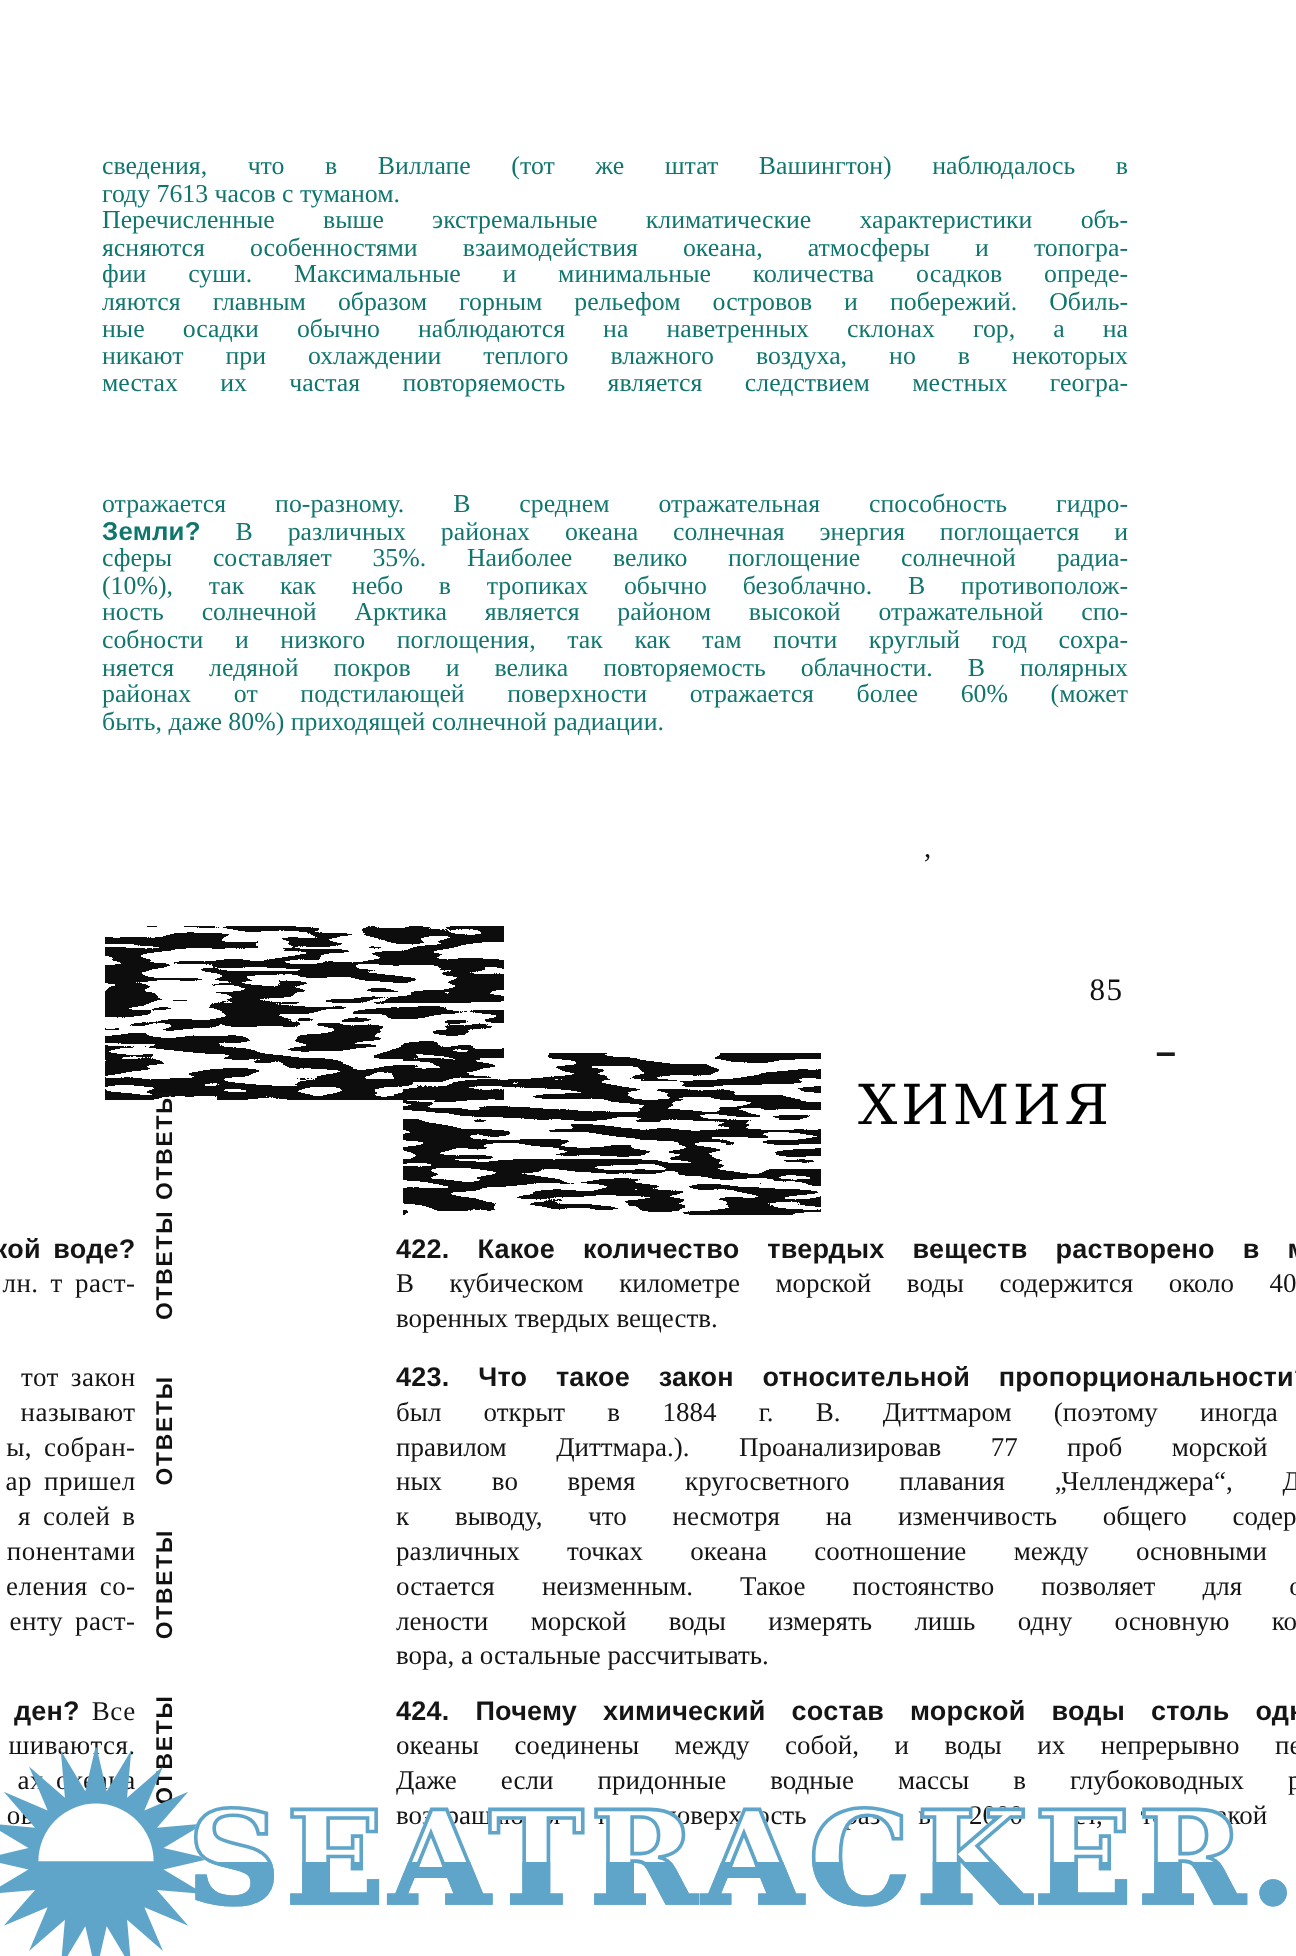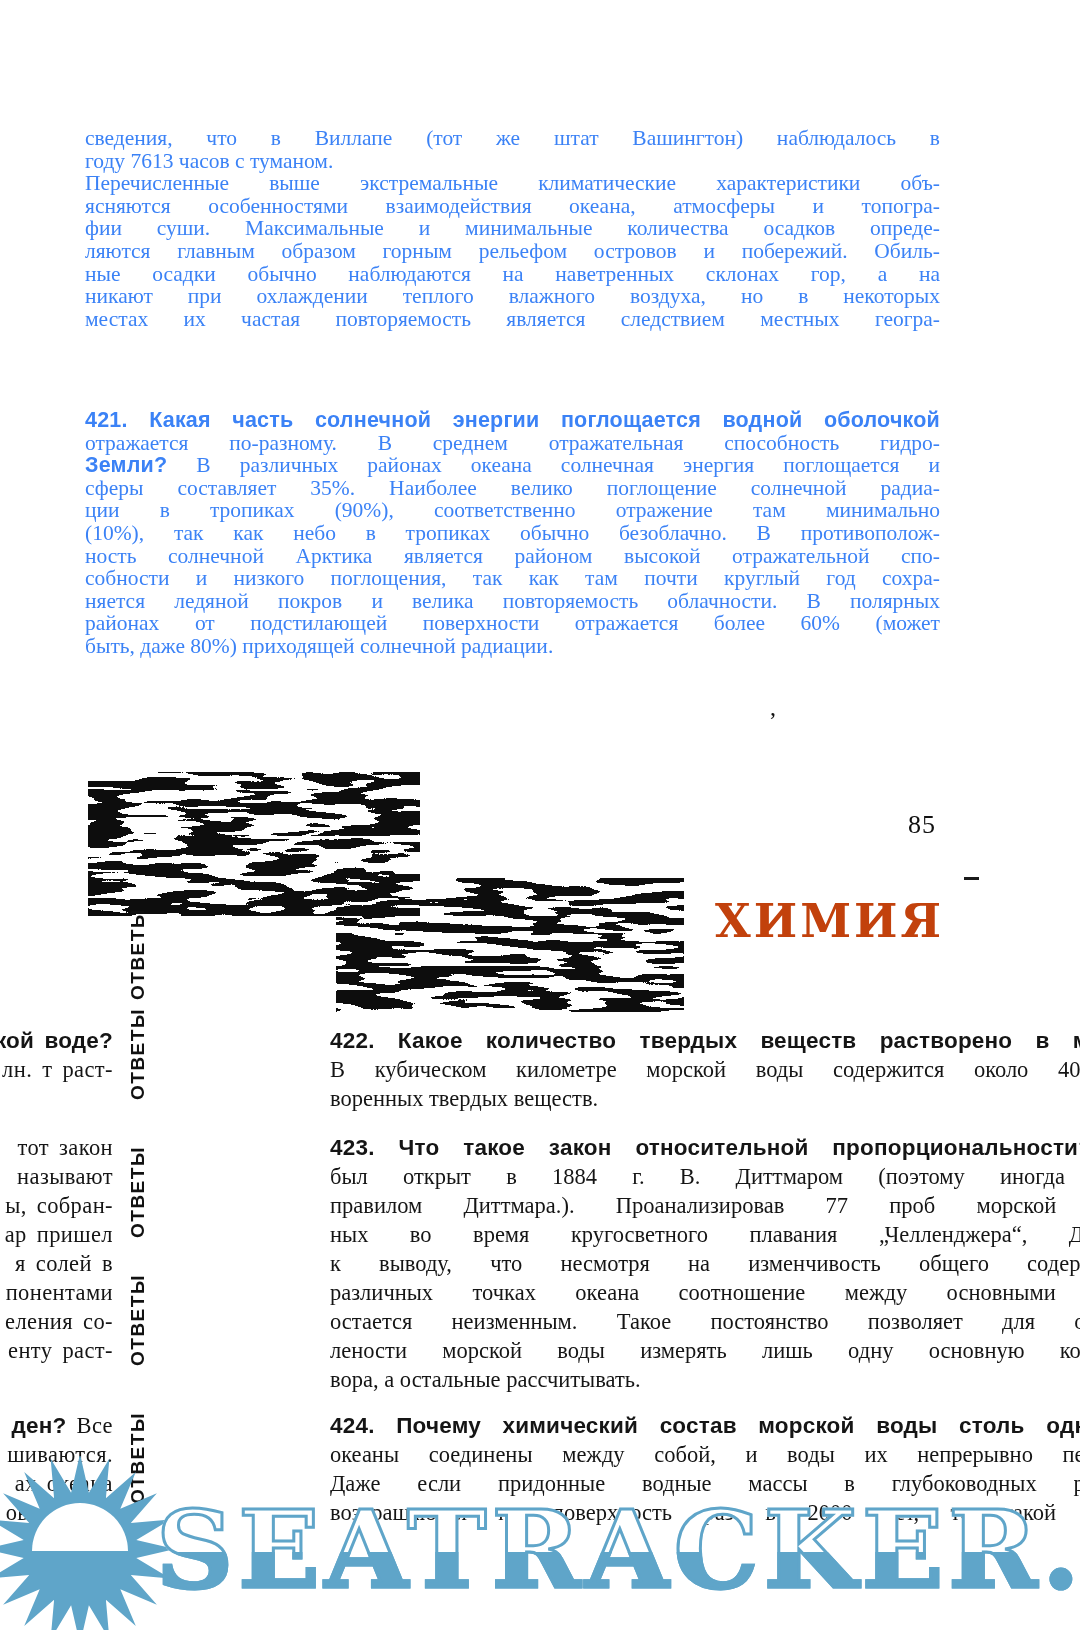--- a/index.html
+++ b/index.html
@@ -11,21 +11,21 @@
     font-family:"Liberation Serif","DejaVu Serif",serif;
     color:#151515;
   }
   .abs{position:absolute;}
   
   .textblock{
     position:absolute;
     width:855px;
     font-size:21.5px;
     line-height:22.6px;
-    color:#3b82f6;
+    color:#0f766e;
   }
   #top-block{left:85px;top:127px;}
   #q421-block{left:85px;top:409px;}
   .textblock .line{
     text-align:justify;
     text-align-last:justify;
     white-space:nowrap;
   }
   .textblock .line.end{
     text-align-last:left;
@@ -87,22 +87,21 @@
   #tab3{top:1181px;}
   #tab4{top:1309px;}
   #tab5{top:1447px;}
   
   #chapter-title{
     left:715px;top:898px;
     font-family:"DejaVu Serif","Liberation Serif",serif;
     font-size:46px;
     line-height:47px;
     letter-spacing:3px;
-    color:#c2410c;
-    font-weight:bold;
+    color:#000000;
   }
   
   #page-number{
     left:908px;top:810px;
     font-size:26px;
     letter-spacing:1px;
     color:#111;
   }
   #dash-mark{
     left:964px;top:877px;
@@ -164,25 +163,23 @@
     <div class="line">Перечисленные выше экстремальные климатические характеристики объ-</div>
     <div class="line">ясняются особенностями взаимодействия океана, атмосферы и топогра-</div>
     <div class="line">фии суши. Максимальные и минимальные количества осадков опреде-</div>
     <div class="line">ляются главным образом горным рельефом островов и побережий. Обиль-</div>
     <div class="line">ные осадки обычно наблюдаются на наветренных склонах гор, а на</div>
     <div class="line">никают при охлаждении теплого влажного воздуха, но в некоторых</div>
     <div class="line">местах их частая повторяемость является следствием местных геогра-</div>
   </div>
 
 <div id="q421-block" class="textblock">
-    <div class="line"><b>421. Какая часть солнечной энергии поглощается водной оболочкой</b></div>
     <div class="line">отражается по-разному. В среднем отражательная способность гидро-</div>
     <div class="line"><b>Земли?</b> В различных районах океана солнечная энергия поглощается и</div>
     <div class="line">сферы составляет 35%. Наиболее велико поглощение солнечной радиа-</div>
-    <div class="line">ции в тропиках (90%), соответственно отражение там минимально</div>
     <div class="line">(10%), так как небо в тропиках обычно безоблачно. В противополож-</div>
     <div class="line">ность солнечной Арктика является районом высокой отражательной спо-</div>
     <div class="line">собности и низкого поглощения, так как там почти круглый год сохра-</div>
     <div class="line">няется ледяной покров и велика повторяемость облачности. В полярных</div>
     <div class="line">районах от подстилающей поверхности отражается более 60% (может</div>
     <div class="line end">быть, даже 80%) приходящей солнечной радиации.</div>
   </div>
 
 <div id="comma-artifact" class="abs">,</div>
 <div id="page-number" class="abs">85</div>

